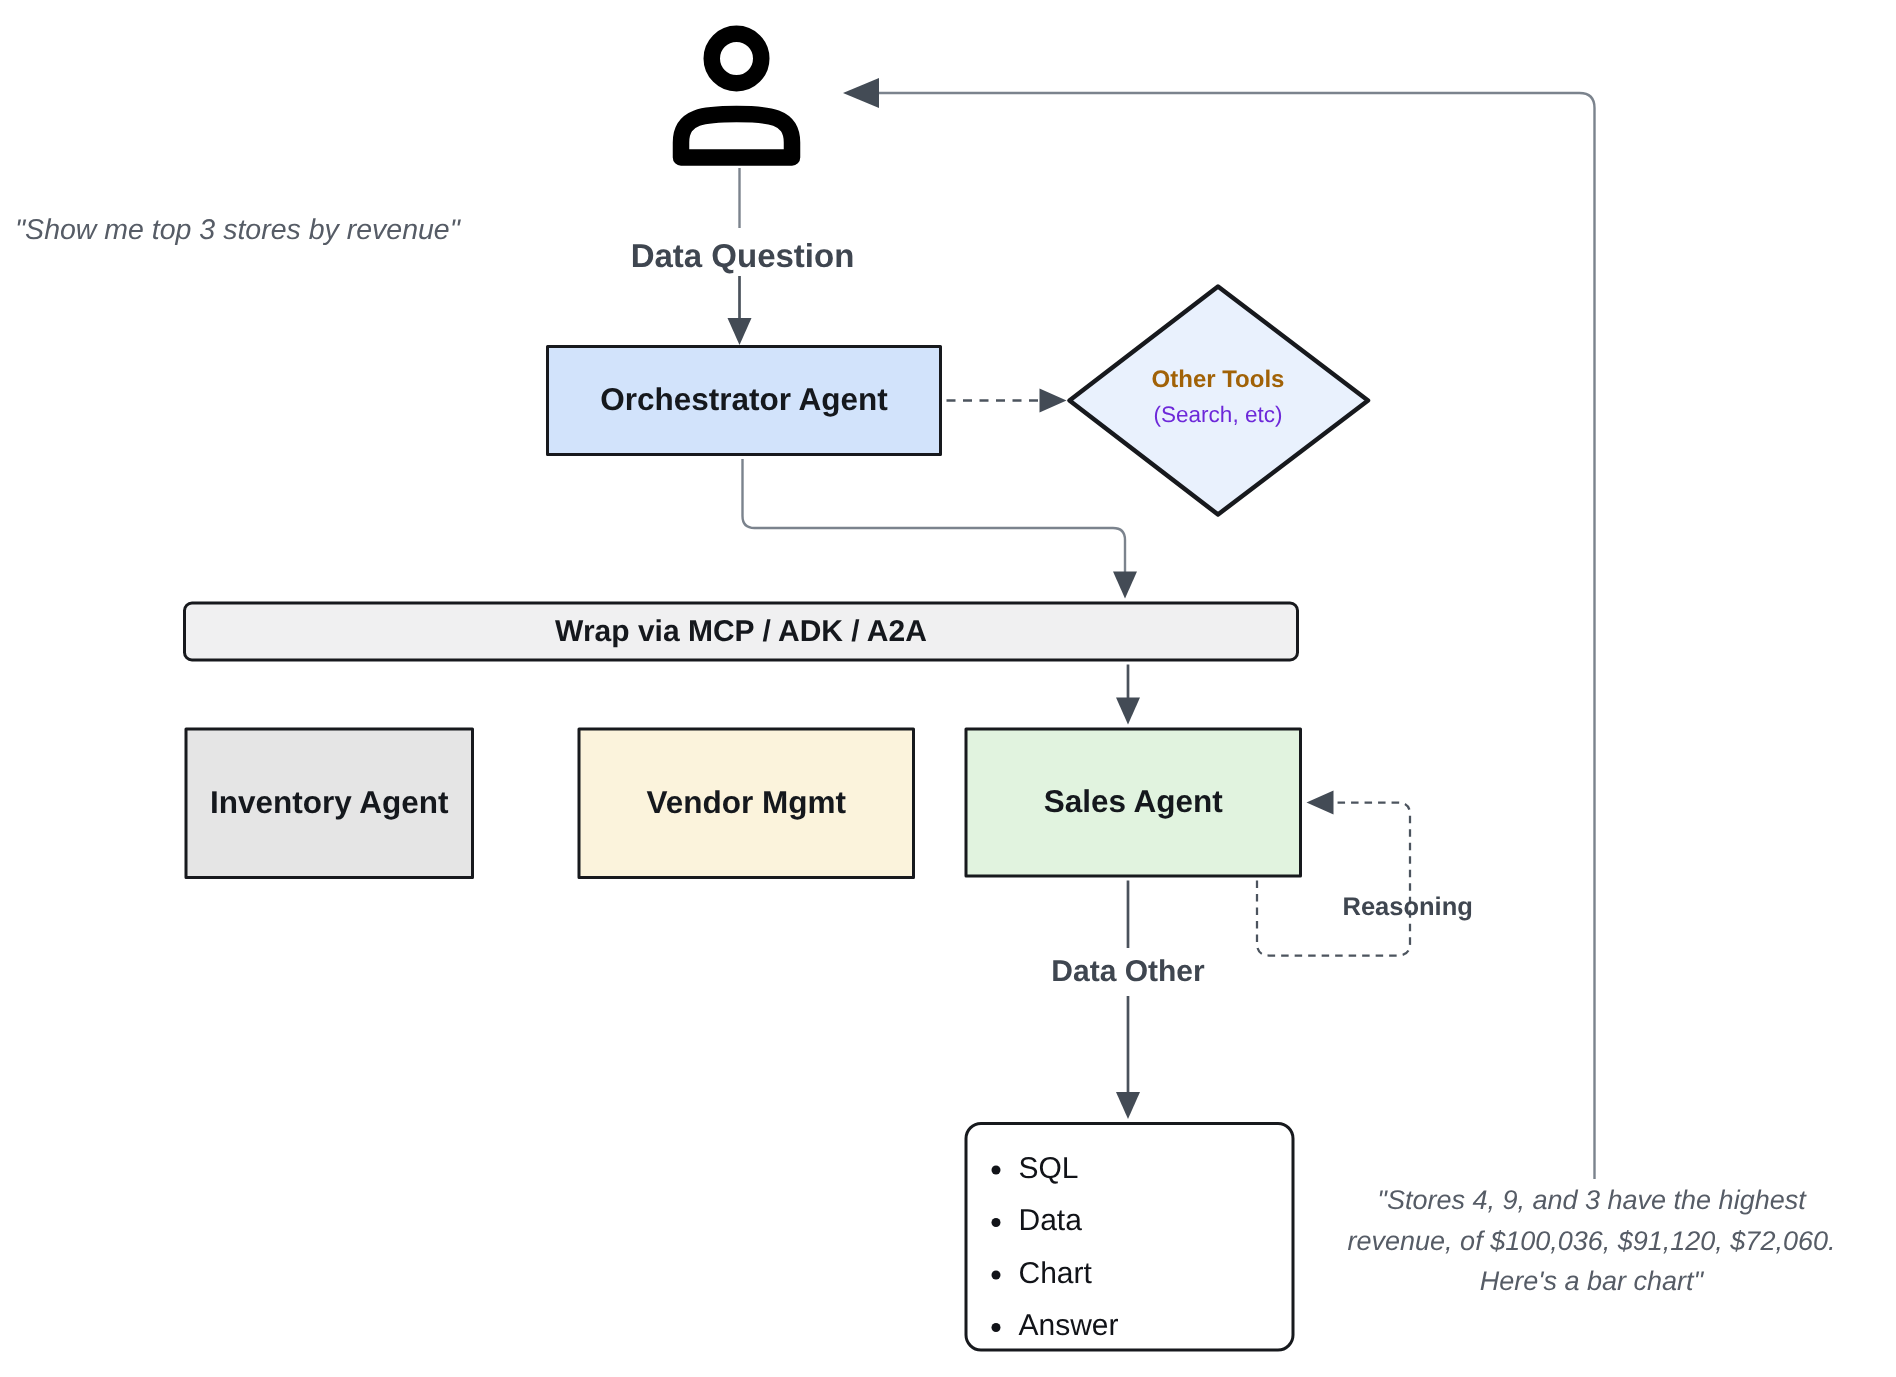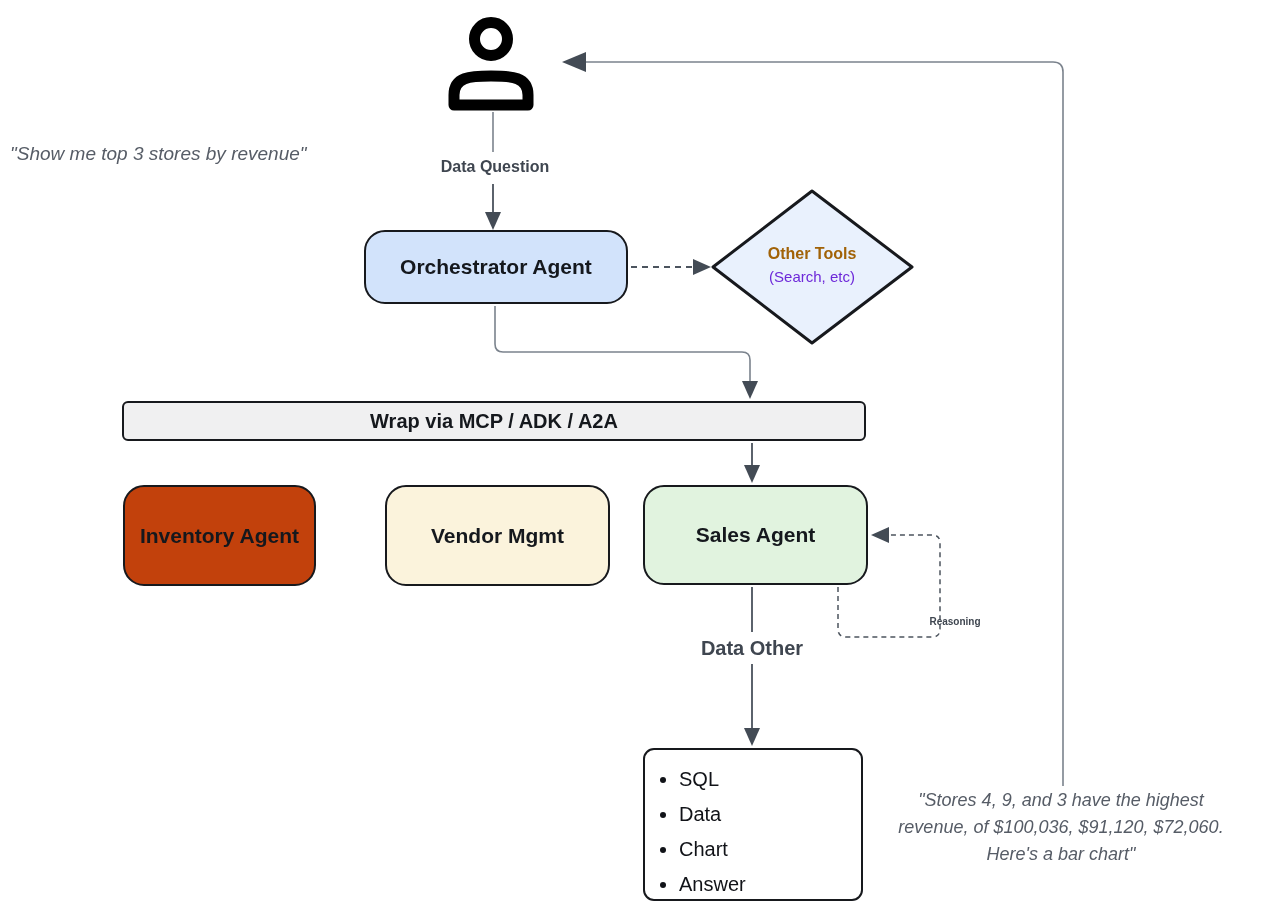--- a/index.html
+++ b/index.html
@@ -14,32 +14,32 @@
   }
   #connectors {
     position: absolute;
     left: 0; top: 0;
     width: 1264px; height: 918px;
     pointer-events: none;
   }
   .node {
     position: absolute;
     border: 2.5px solid #17191d;
-    border-radius: 21px;
+    border-radius: 1px;
     display: flex;
     align-items: center;
     justify-content: center;
     text-align: center;
     font-weight: bold;
     font-size: 21px;
     color: #15181d;
   }
   .node-orchestrator { left: 364px; top: 230px; width: 264px; height: 74px; background: #d2e3fb; font-size: 21px; }
   .node-wrap        { left: 122px; top: 401px; width: 744px; height: 40px; background: #f0f0f1; font-size: 20px; border-radius: 6px; }
-  .node-inventory   { left: 123px; top: 485px; width: 193px; height: 101px; background: #c2410c; }
+  .node-inventory   { left: 123px; top: 485px; width: 193px; height: 101px; background: #e5e5e5; }
   .node-vendor      { left: 385px; top: 485px; width: 225px; height: 101px; background: #fbf3dc; }
   .node-sales       { left: 643px; top: 485px; width: 225px; height: 100px; background: #e1f3df; }
   .node-output      { left: 643px; top: 748px; width: 220px; height: 153px; background: #ffffff; border-radius: 11px; align-items: flex-start; justify-content: flex-start; }
   .node-output ul {
     list-style: disc;
     margin: 12px 0 0 0;
     padding: 0 0 0 34px;
     font-weight: normal;
     font-size: 20px;
     color: #111318;
@@ -54,23 +54,23 @@
     pointer-events: none;
   }
   .diamond-text .dt-title { font-weight: bold; font-size: 16px; color: #a16207; }
   .diamond-text .dt-sub   { font-size: 15px; color: #6d28d9; }
   .edge-label {
     position: absolute;
     font-weight: bold;
     color: #3f4650;
     text-align: center;
   }
-  .lbl-data-question { left: 395px; top: 158px; width: 200px; font-size: 16px; }
+  .lbl-data-question { left: 395px; top: 158px; width: 200px; font-size: 22px; }
   .lbl-data-answer   { left: 652px; top: 637px; width: 200px; font-size: 20px; }
-  .lbl-reasoning     { left: 895px; top: 595px; width: 120px; font-size: 10px; text-align: center; margin-top: 21px; }
+  .lbl-reasoning     { left: 895px; top: 595px; width: 120px; font-size: 17px; text-align: left; }
   .quote {
     position: absolute;
     font-style: italic;
     color: #565c66;
   }
   .quote-user { left: 10px; top: 143px; width: 345px; font-size: 19px; }
   .quote-result { left: 872px; top: 787px; width: 378px; font-size: 18px; line-height: 27px; text-align: center; }
 </style>
 </head>
 <body>

